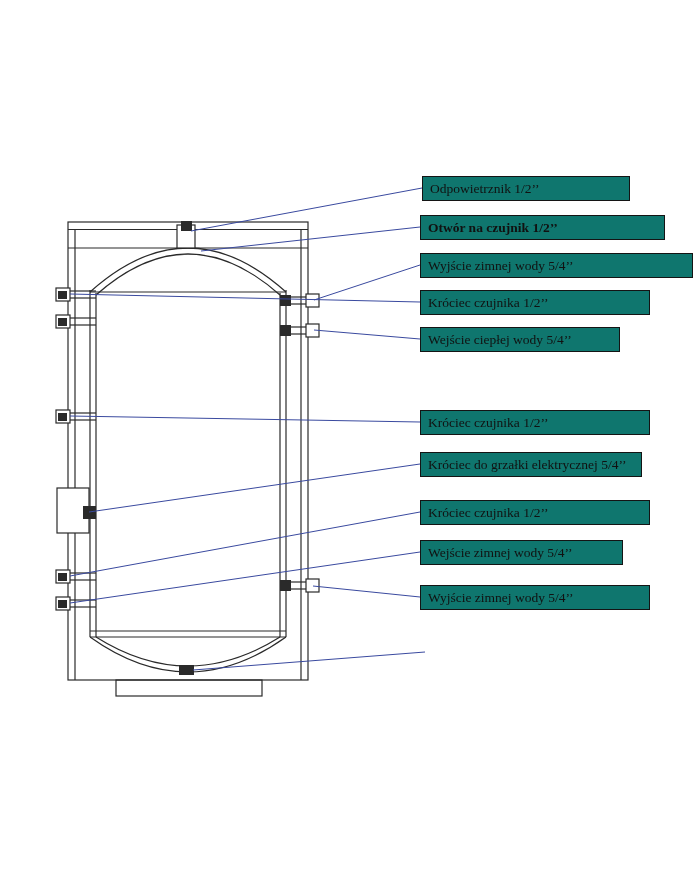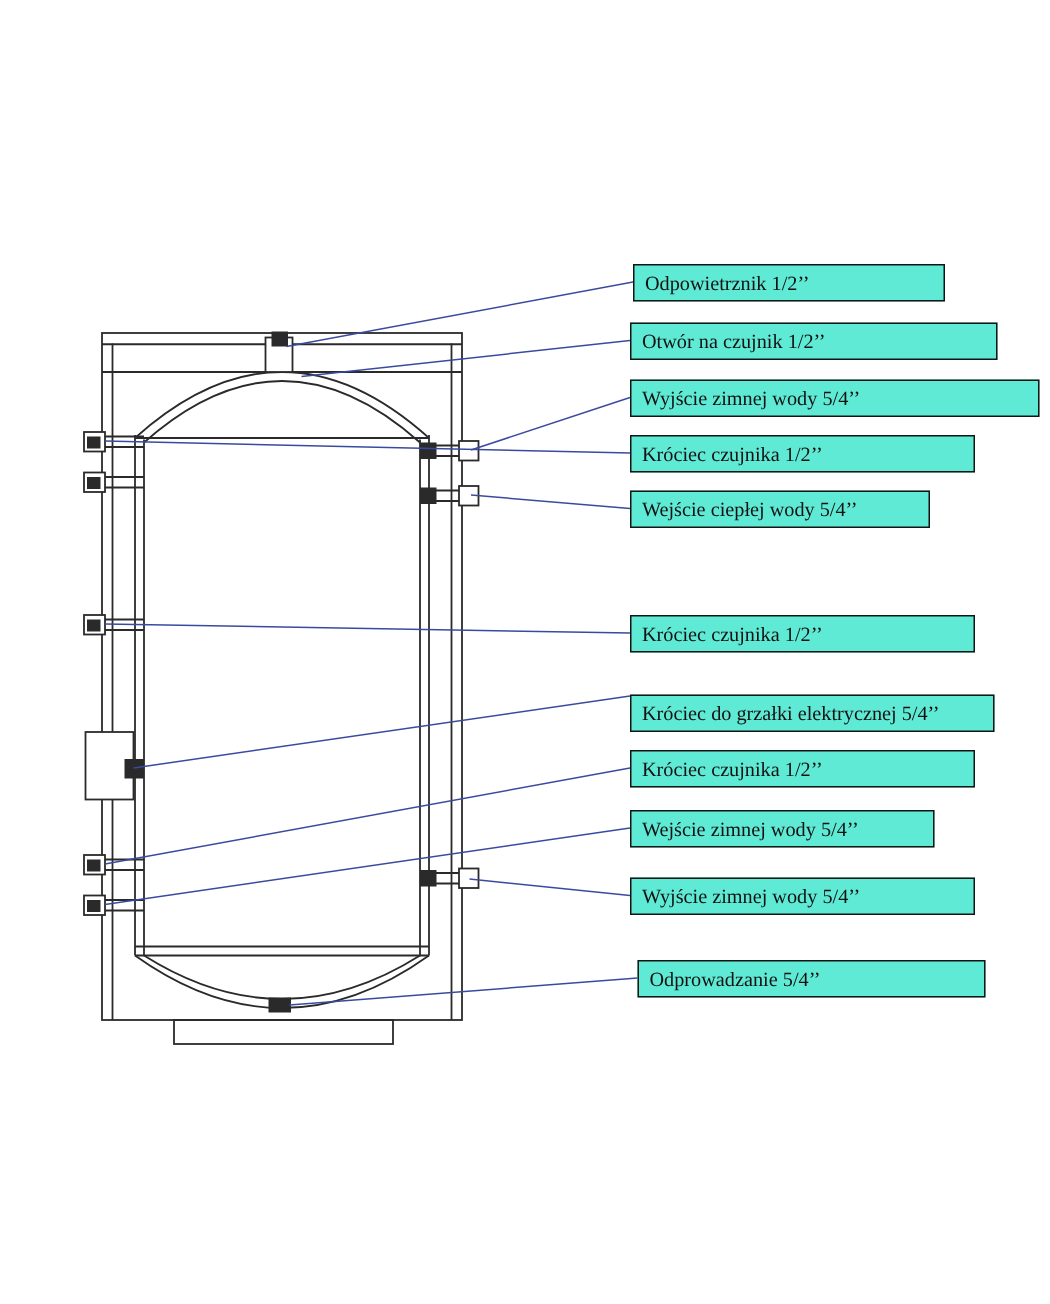--- a/index.html
+++ b/index.html
@@ -18,21 +18,21 @@
   .stage svg {
     position: absolute;
     left: 0;
     top: 0;
   }
   .label-box {
     position: absolute;
     box-sizing: border-box;
     height: 25px;
     border: 1px solid #141414;
-    background: #5eead4;
+    background: #0f766e;
     color: #111111;
     font-size: 13.5px;
     line-height: 23px;
     padding: 0 6px 0 7px;
     white-space: nowrap;
   }
 </style>
 </head>
 <body>
 
@@ -123,33 +123,32 @@
       <line x1="89" y1="512" x2="420" y2="464"></line>
       <line x1="70" y1="576" x2="420" y2="512"></line>
       <line x1="70" y1="603" x2="420" y2="552"></line>
       <line x1="313" y1="586" x2="420" y2="597"></line>
       <line x1="193" y1="670" x2="425" y2="652"></line>
     </g>
   </svg>
 
   <div class="label-box" style="left:422px;top:176px;width:208px;">Odpowietrznik 1/2’’</div>
 
-  <div class="label-box" style="left:420px;top:215px;width:245px;">Otwór na czujnik 1/2’’</div>
+  <div class="label-box" style="left:420px;top:215px;width:245px;font-weight:bold;">Otwór na czujnik 1/2’’</div>
 
   <div class="label-box" style="left:420px;top:253px;width:273px;">Wyjście zimnej wody 5/4’’</div>
 
   <div class="label-box" style="left:420px;top:290px;width:230px;">Króciec czujnika 1/2’’</div>
 
   <div class="label-box" style="left:420px;top:327px;width:200px;">Wejście ciepłej wody 5/4’’</div>
 
   <div class="label-box" style="left:420px;top:410px;width:230px;">Króciec czujnika 1/2’’</div>
 
-  <div class="label-box" style="left:420px;top:452px;width:243px;margin-top:11px;">Króciec do grzałki elektrycznej 5/4’’</div>
+  <div class="label-box" style="left:420px;top:452px;width:222px;">Króciec do grzałki elektrycznej 5/4’’</div>
 
   <div class="label-box" style="left:420px;top:500px;width:230px;">Króciec czujnika 1/2’’</div>
 
   <div class="label-box" style="left:420px;top:540px;width:203px;">Wejście zimnej wody 5/4’’</div>
 
   <div class="label-box" style="left:420px;top:585px;width:230px;">Wyjście zimnej wody 5/4’’</div>
 
-  <div class="label-box" style="left:425px;top:640px;width:232px;">Odprowadzanie 5/4’’</div>
 
 </div>
 
 </body></html>

